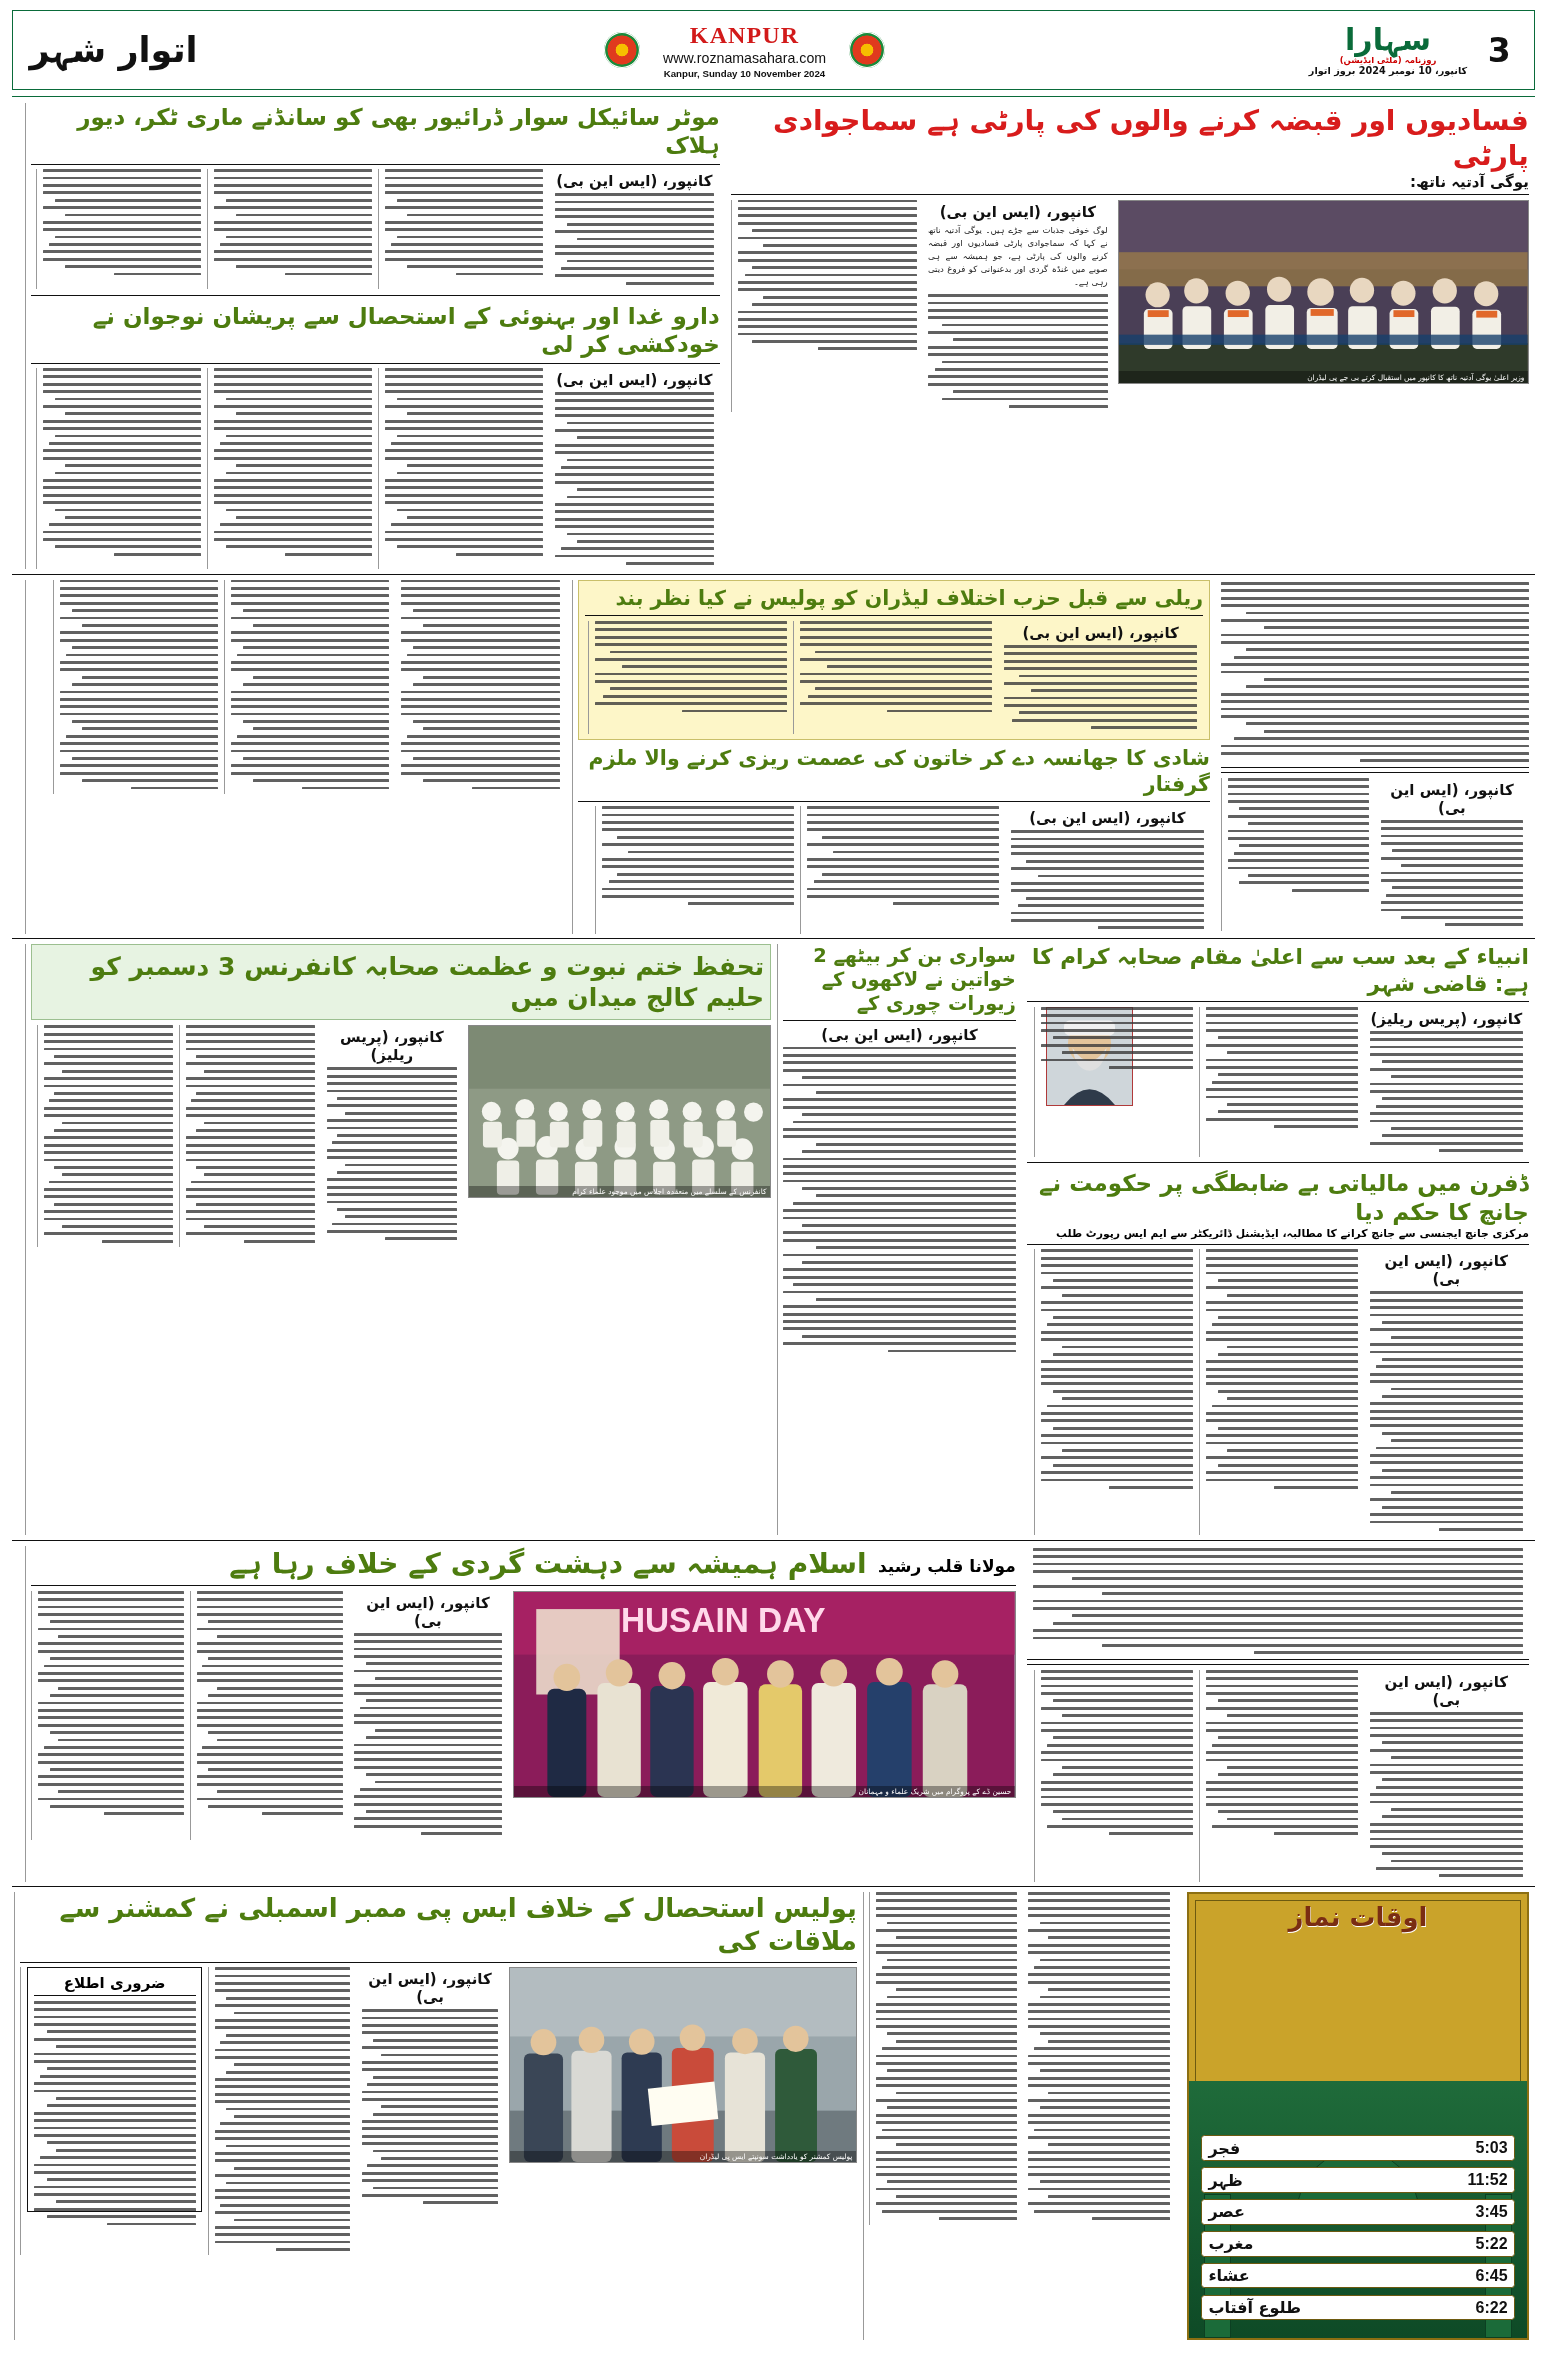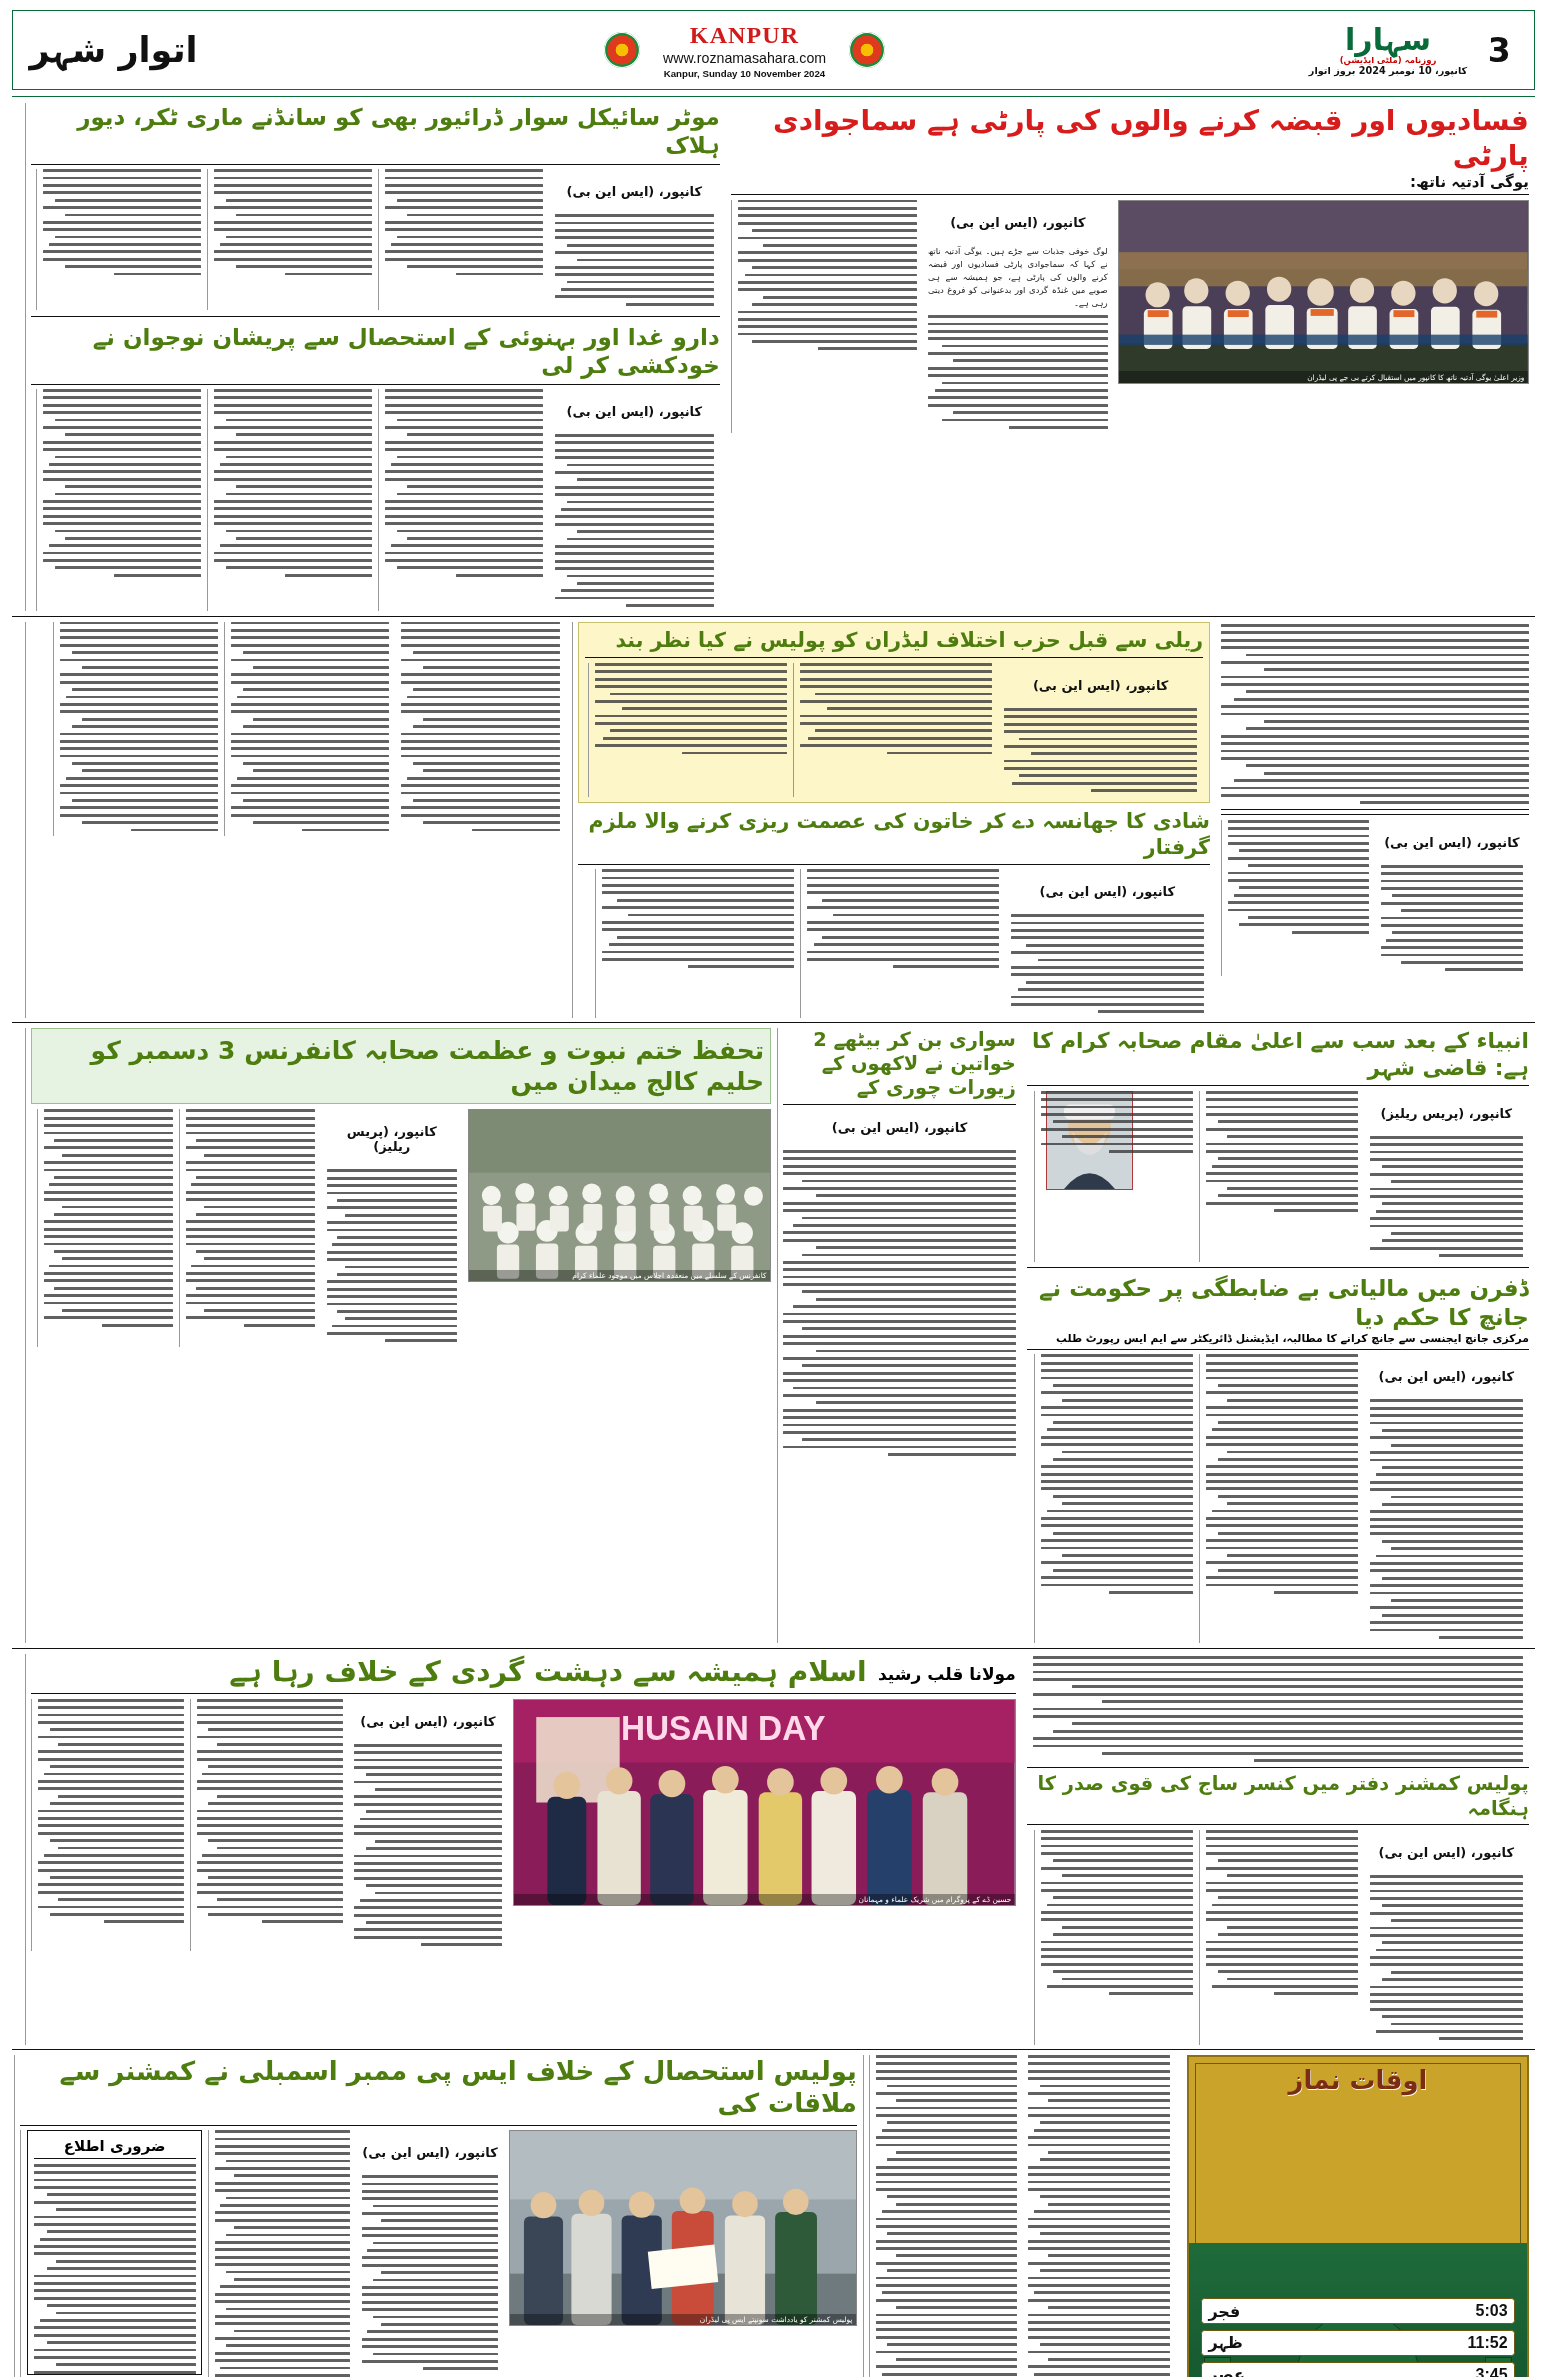--- a/index.html
+++ b/index.html
@@ -39,21 +39,21 @@
   .row{display:flex;gap:0;}
   .col{box-sizing:border-box;}
   .vline{border-left:0.6px solid #999;}
 
   .hl{ 
     font-size:23px;font-weight:bold;color:#4d7c0f;line-height:1.25;text-align:right;
     direction:rtl;
   }
   .hl.red{color:#d81c1c;}
   .hl.xbig{font-size:28px;text-align:right;}
-  .byline{font-size:13px;font-weight:bold;text-align:center;color:#111;margin:15px 0;}
+  .byline{font-size:15px;font-weight:bold;text-align:center;color:#111;margin:3px 0;}
   .para{
     font-size:8.5px;line-height:1.55;color:#1a1a1a;text-align:justify;direction:rtl;
     margin:0 0 4.6px 0;
   }
   .colpad{padding:0 5.7px;}
   .photo{
     width:100%;background:#b9c4cc;position:relative;overflow:hidden;border:0.6px solid #888;
   }
   .photo .cap{position:absolute;bottom:0;right:0;left:0;background:rgba(0,0,0,.35);color:#fff;font-size:7.4px;padding:1.1px 3.4px;}
   .box-yellow{background:#fdf6c8;border:0.6px solid #c9bf6a;}
@@ -1175,21 +1175,20 @@
           <i></i>
           <i></i>
           <i></i>
           <i></i>
           <i></i>
           <i></i>
           <i></i>
           <i class="last"></i>
       </div>
       <div style="border-top:1.1px solid #111;margin:4.6px 5.7px;"></div>
-      <div class="hl" style="padding:0 5.7px;font-size:19.4px;">پولیس کمشنر دفتر میں کنسر ساج کی قوی صدر کا ہنگامہ</div>
       <div style="border-top:1.1px solid #111;margin:3.4px 5.7px 4.6px;"></div>
       <div class="row" style="padding:0 5.7px;">
         <div class="col colpad" style="width:165px;">
           <div class="byline">کانپور، (ایس این بی)</div>
           <div class="lines sm">
               <i></i>
               <i></i>
               <i></i>
               <i></i>
               <i></i>

